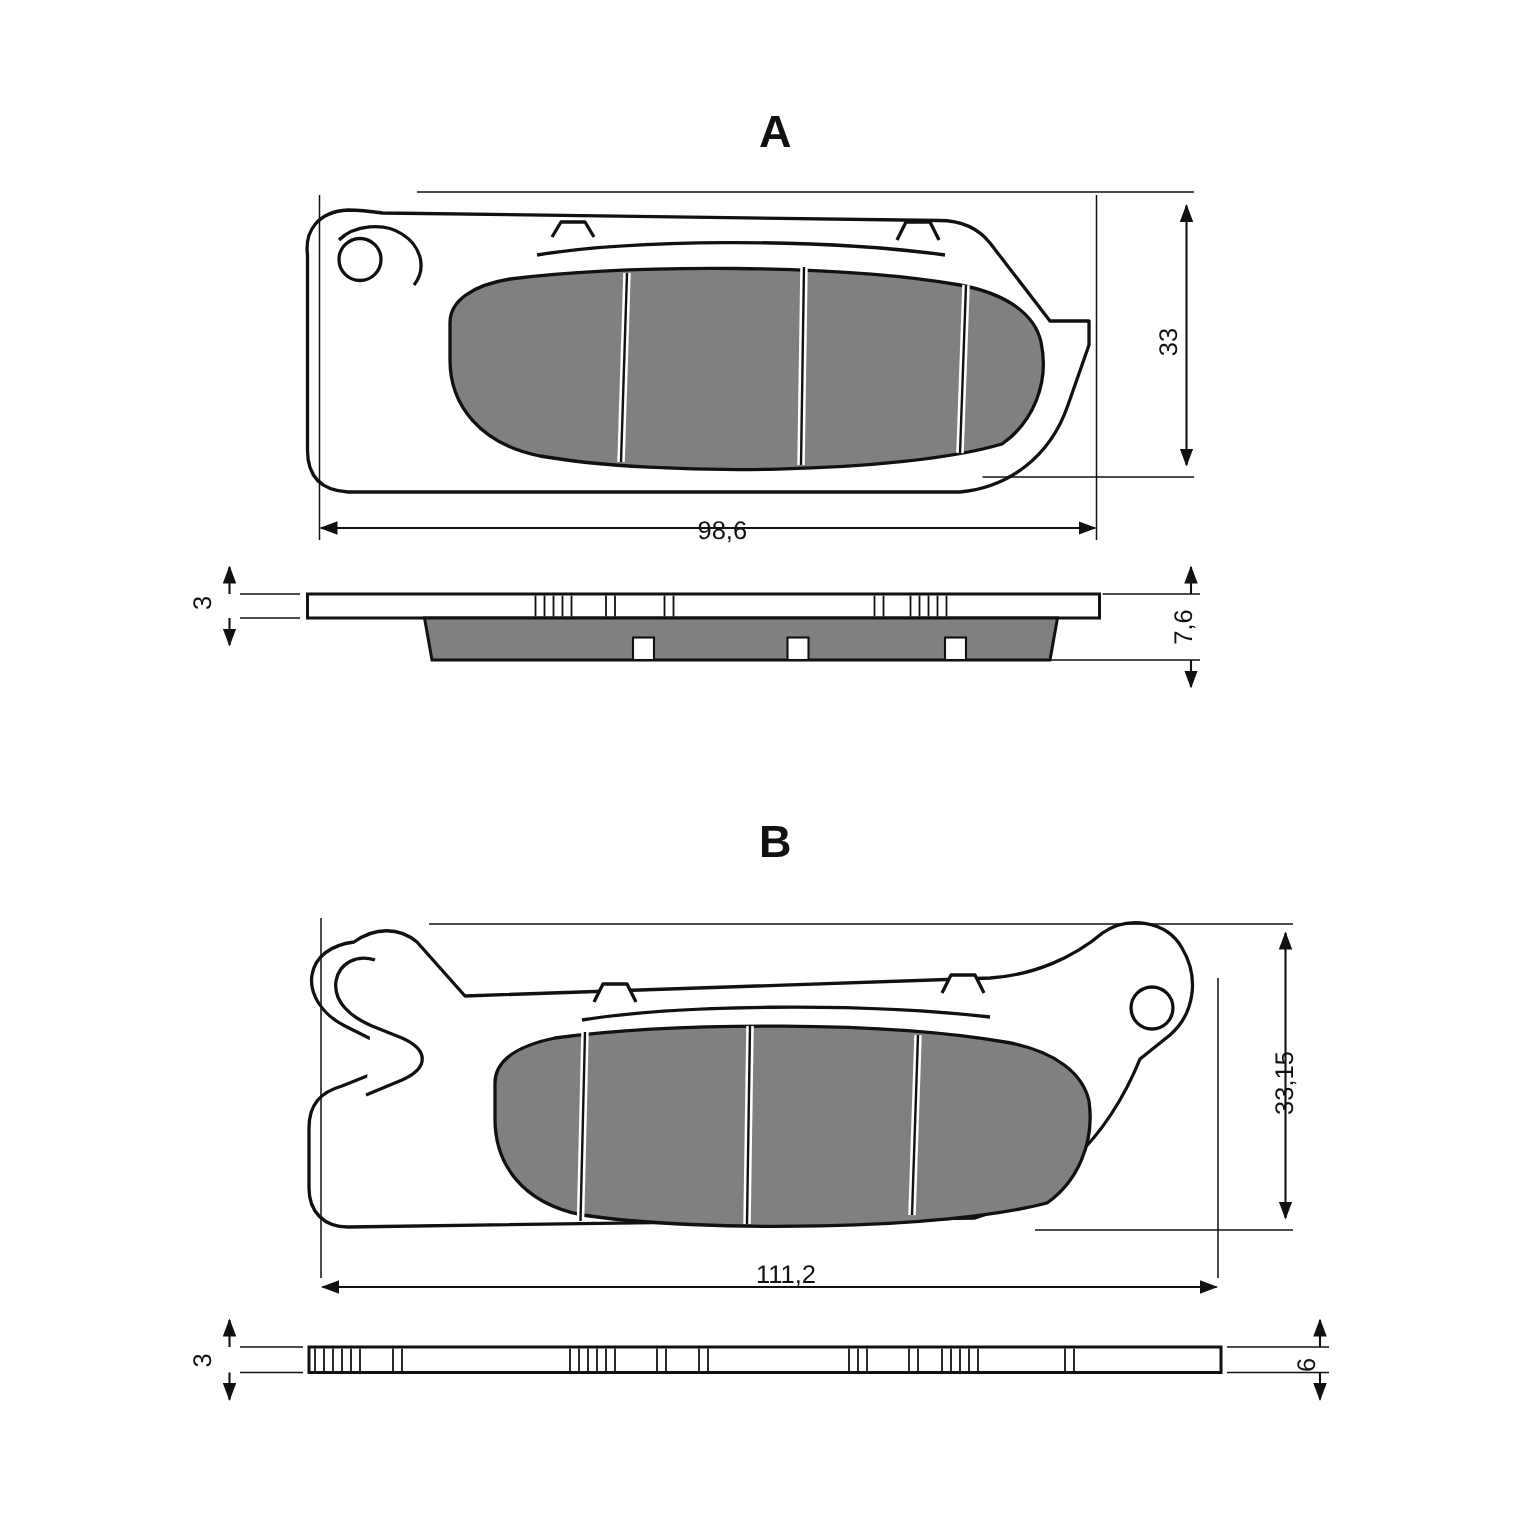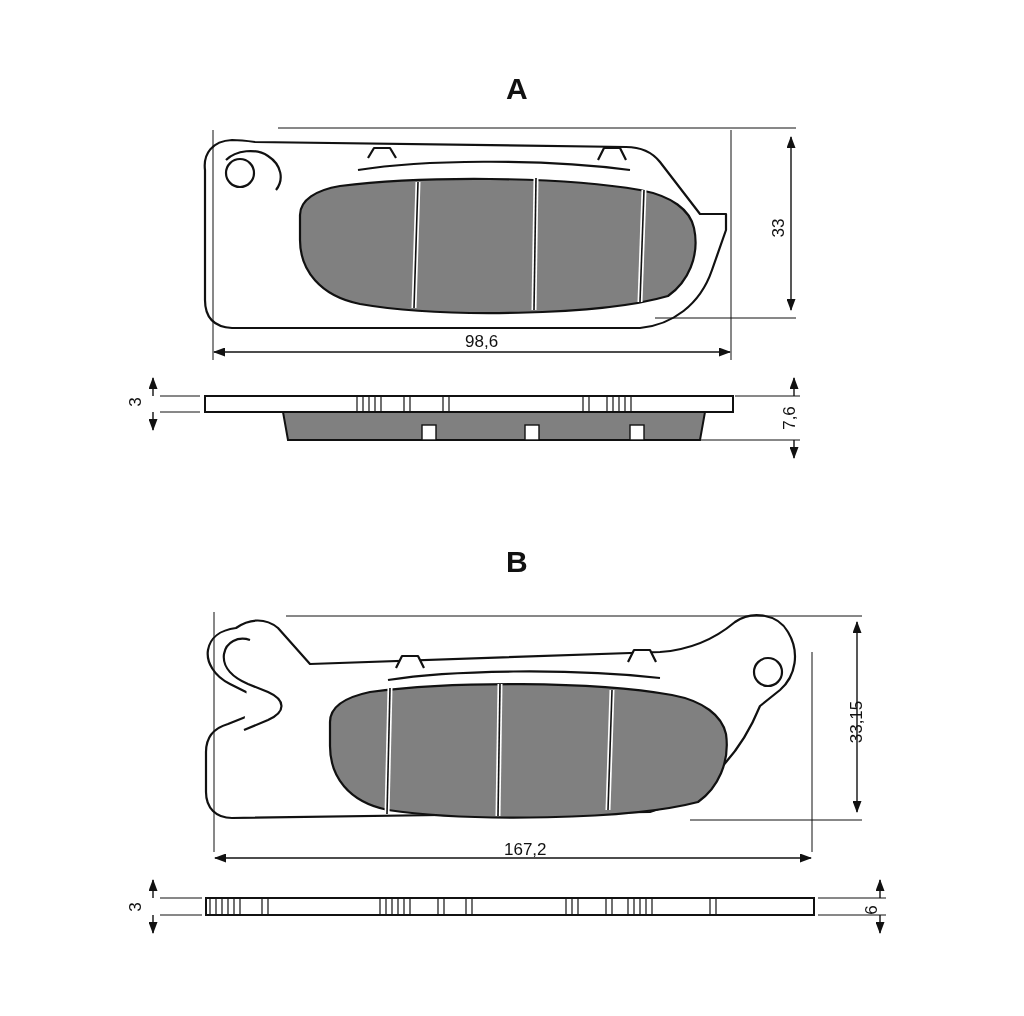--- a/index.html
+++ b/index.html
@@ -40,21 +40,21 @@
     color: #111111;
     white-space: nowrap;
   }
   .dim-text.vert {
     transform: rotate(-90deg);
     transform-origin: 50% 50%;
   }
   #titleA { left: 506px; top: 72px; }
   #titleB { left: 506px; top: 545px; }
 
-  #dimA_len  { left: 465px; top: 332px; }
+  #dimA_len  { left: 465px; top: 344px; }
   #dimA_h    { left: 770px; top: 218px; }
   #dimA_t3   { left: 131px; top: 392px; }
   #dimA_t76  { left: 778px; top: 408px; }
 
   #dimB_len  { left: 504px; top: 840px; }
   #dimB_h    { left: 836px; top: 712px; }
   #dimB_t3   { left: 131px; top: 897px; }
   #dimB_t6   { left: 867px; top: 900px; }
 </style>
 </head>
@@ -263,18 +263,18 @@
   </svg>
 
   <div class="label-title" id="titleA">A</div>
   <div class="label-title" id="titleB">B</div>
 
   <div class="dim-text" id="dimA_len">98,6</div>
   <div class="dim-text vert" id="dimA_h">33</div>
   <div class="dim-text vert" id="dimA_t3">3</div>
   <div class="dim-text vert" id="dimA_t76">7,6</div>
 
-  <div class="dim-text" id="dimB_len">167,2</div>
+  <div class="dim-text" id="dimB_len">111,2</div>
   <div class="dim-text vert" id="dimB_h">33,15</div>
   <div class="dim-text vert" id="dimB_t3">3</div>
   <div class="dim-text vert" id="dimB_t6">6</div>
 
 </div>
 
 </body></html>

